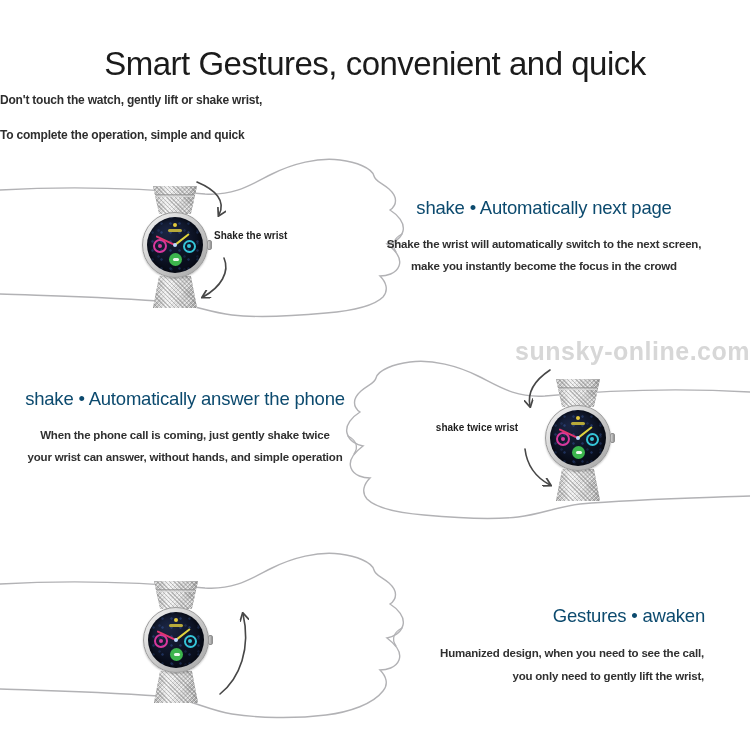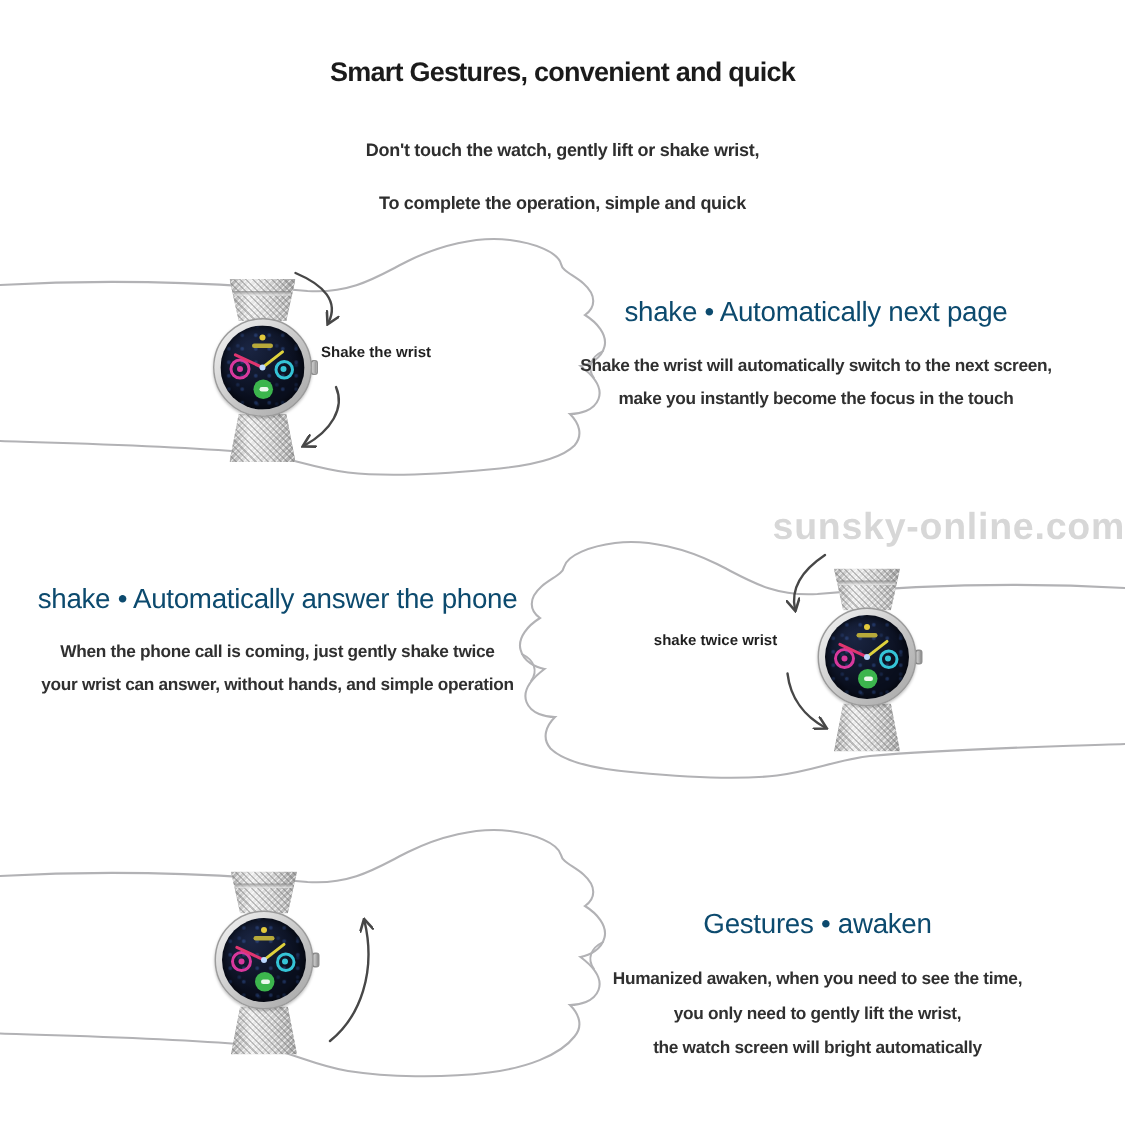--- a/index.html
+++ b/index.html
@@ -3,28 +3,28 @@
 <meta charset="utf-8">
 <style>
   html,body{margin:0;padding:0;background:#fff;}
   .page{
     position:relative;width:750px;height:750px;margin:0 auto;
     background:#fff;overflow:hidden;
     font-family:"Liberation Sans","DejaVu Sans",sans-serif;
     color:#262626;
   }
   .title{
-    position:absolute;top:32px;left:0;width:750px;margin:0;
-    font-size:18px;font-weight:700;letter-spacing:-0.5px;
+    position:absolute;top:48px;left:0;width:750px;margin:0;
+    font-size:33px;font-weight:400;letter-spacing:-0.5px;
     text-align:center;color:#1b1b1b;line-height:32px;
   }
   .subtitle{
     position:absolute;left:0;width:750px;margin:0;
     font-size:12px;font-weight:bold;letter-spacing:-0.2px;
-    text-align:center;color:#2e2e2e;line-height:15px;
+    color:#2e2e2e;line-height:15px;
   }
   .subtitle.l1{top:93px;}
   .subtitle.l2{top:128px;}
   .watermark{
     position:absolute;top:337px;left:0;width:750px;
     font-size:25px;font-weight:bold;letter-spacing:0.5px;
     text-align:right;color:#d7d7d7;z-index:5;
   }
   .illus{position:absolute;z-index:1;}
   .illus svg{position:absolute;left:0;top:0;}
@@ -138,21 +138,21 @@
           <span class="cdot"></span>
         </div>
       </div>
     </div>
     <div class="gesture-label" style="left:214px;top:80px;">Shake the wrist</div>
   </div>
 
   <div class="textblock" style="left:384px;top:195px;width:320px;">
     <h2>shake • Automatically next page</h2>
     <p>Shake the wrist will automatically switch to the next screen,</p>
-    <p>make you instantly become the focus in the touch</p>
+    <p>make you instantly become the focus in the crowd</p>
   </div>
 
   <div class="textblock" style="left:0;top:386px;width:370px;">
     <h2>shake • Automatically answer the phone</h2>
     <p>When the phone call is coming, just gently shake twice</p>
     <p>your wrist can answer, without hands, and simple operation</p>
   </div>
 
   <div class="illus" style="left:330px;top:350px;width:420px;height:180px;">
     <svg width="420" height="180" viewBox="0 0 420 180">
@@ -211,20 +211,19 @@
           <span class="app cyan"></span>
           <span class="app green"></span>
           <span class="hand-p"></span>
           <span class="hand-y"></span>
           <span class="cdot"></span>
         </div>
       </div>
     </div>
   </div>
 
-  <div class="textblock tb3" style="left:385px;top:603px;width:320px;">
+  <div class="textblock tb3" style="left:385px;top:603px;width:320px;text-align:right;">
     <h2>Gestures • awaken</h2>
-    <p>Humanized awaken, when you need to see the time,</p>
+    <p>Humanized design, when you need to see the call,</p>
     <p>you only need to gently lift the wrist,</p>
-    <p>the watch screen will bright automatically</p>
   </div>
 
 </div>
 
 </body></html>

